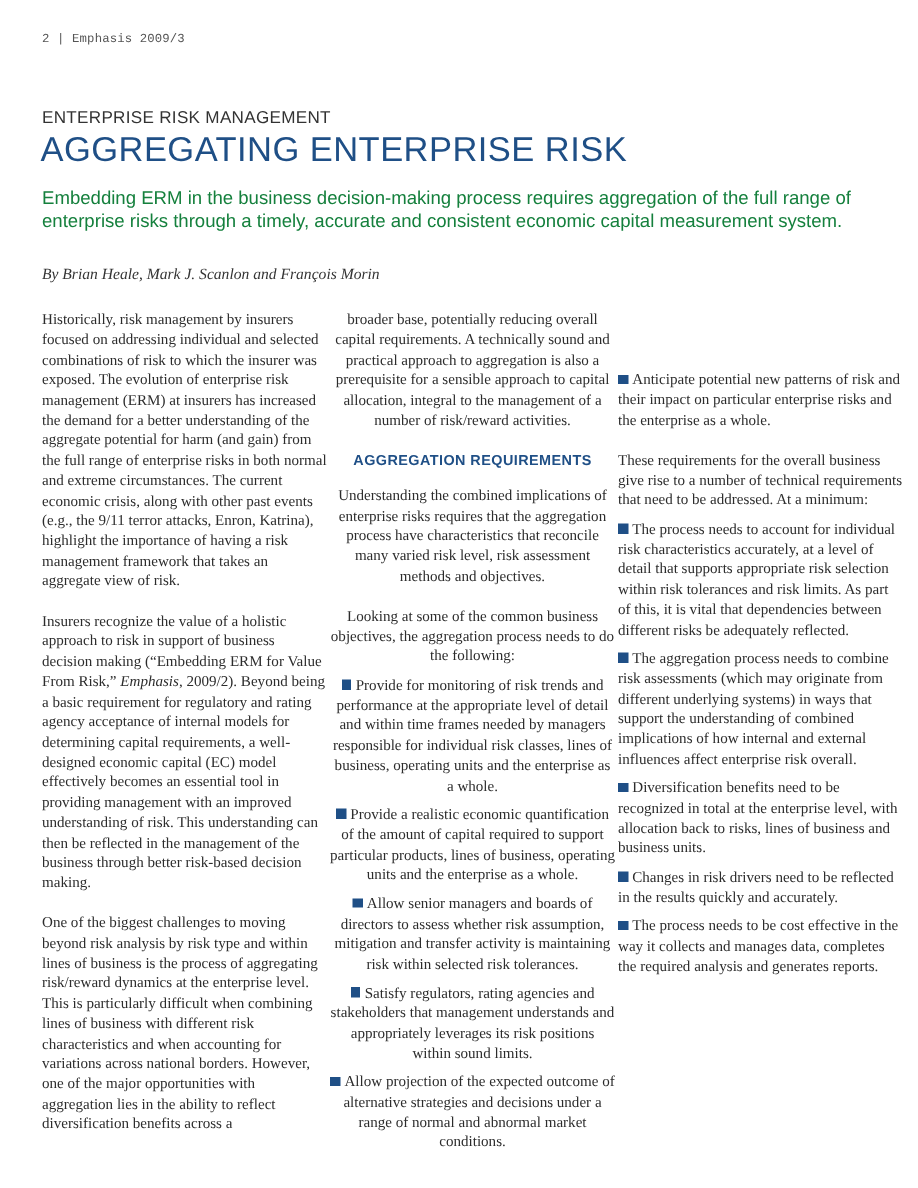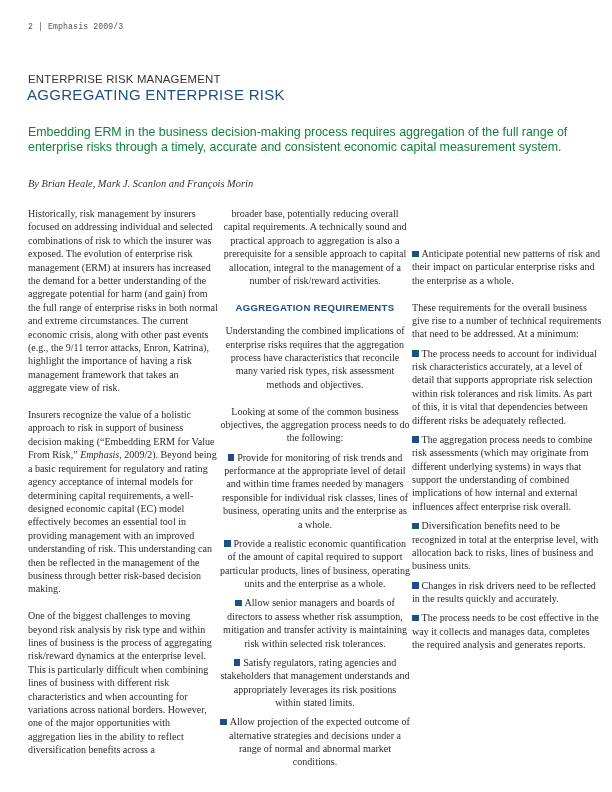--- a/index.html
+++ b/index.html
@@ -12,21 +12,21 @@
       font-family: Liberation Mono, monospace; font-size: 8.2px; color: #555;
       letter-spacing: 0.1px;
     }
     .kicker {
       position: absolute; left: 28px; top: 73px;
       font-family: "Liberation Sans", "DejaVu Sans", sans-serif; font-size: 11.4px; color: #333;
       letter-spacing: 0.2px;
     }
     .title {
       position: absolute; left: 27px; top: 86px;
-      font-family: "Liberation Sans", "DejaVu Sans", sans-serif; font-size: 15px; color: #1f4f86;
+      font-family: "Liberation Sans", "DejaVu Sans", sans-serif; font-size: 23px; color: #1f4f86;
       letter-spacing: 0.3px; white-space: nowrap;
     }
     .deck {
       position: absolute; left: 28px; top: 125px; width: 540px;
       font-family: "Liberation Sans", "DejaVu Sans", sans-serif; font-size: 12.4px; line-height: 15.1px;
       color: #8b2a63;
     }
     .byline {
       position: absolute; left: 28px; top: 178px;
       font-family: "Liberation Serif", "DejaVu Serif", serif; font-style: italic; font-size: 10.4px; color: #333;
@@ -63,26 +63,26 @@
 
 <div class="col col1">
   <p>Historically, risk management by insurers focused on addressing individual and selected combinations of risk to which the insurer was exposed. The evolution of enterprise risk management (ERM) at insurers has increased the demand for a better understanding of the aggregate potential for harm (and gain) from the full range of enterprise risks in both normal and extreme circumstances. The current economic crisis, along with other past events (e.g., the 9/11 terror attacks, Enron, Katrina), highlight the importance of having a risk management framework that takes an aggregate view of risk.</p>
   <p><span>Insurers recognize the value of a holistic approach to risk in support of business decision making (“Embedding ERM for Value From Risk,” </span><em>Emphasis</em><span>, 2009/2). Beyond being a basic requirement for regulatory and rating agency acceptance of internal models for determining capital requirements, a well-designed economic capital (EC) model effectively becomes an essential tool in providing management with an improved understanding of risk. This understanding can then be reflected in the management of the business through better risk-based decision making.</span></p>
   <p>One of the biggest challenges to moving beyond risk analysis by risk type and within lines of business is the process of aggregating risk/reward dynamics at the enterprise level. This is particularly difficult when combining lines of business with different risk characteristics and when accounting for variations across national borders. However, one of the major opportunities with aggregation lies in the ability to reflect diversification benefits across a</p>
 </div>
 
 <div class="col col2">
   <p>broader base, potentially reducing overall capital requirements. A technically sound and practical approach to aggregation is also a prerequisite for a sensible approach to capital allocation, integral to the management of a number of risk/reward activities.</p>
   <div class="subhead" style="color: rgb(31, 79, 134);">AGGREGATION REQUIREMENTS</div>
-  <p>Understanding the combined implications of enterprise risks requires that the aggregation process have characteristics that reconcile many varied risk types, risk assessment methods and objectives.</p>
+  <p>Understanding the combined implications of enterprise risks requires that the aggregation process have characteristics that reconcile many varied risk level, risk assessment methods and objectives.</p>
   <p style="margin-bottom:5.8px">Looking at some of the common business objectives, the aggregation process needs to do the following:</p>
   <p class="bullet"><span class="sq" style="background: rgb(31, 79, 134);"></span><span>Provide for monitoring of risk trends and performance at the appropriate level of detail and within time frames needed by managers responsible for individual risk classes, lines of business, operating units and the enterprise as a whole.</span></p>
   <p class="bullet"><span class="sq" style="background: rgb(31, 79, 134);"></span><span>Provide a realistic economic quantification of the amount of capital required to support particular products, lines of business, operating units and the enterprise as a whole.</span></p>
   <p class="bullet"><span class="sq" style="background: rgb(31, 79, 134);"></span><span>Allow senior managers and boards of directors to assess whether risk assumption, mitigation and transfer activity is maintaining risk within selected risk tolerances.</span></p>
-  <p class="bullet"><span class="sq" style="background: rgb(31, 79, 134);"></span><span>Satisfy regulators, rating agencies and stakeholders that management understands and appropriately leverages its risk positions within stated limits.</span></p>
+  <p class="bullet"><span class="sq" style="background: rgb(31, 79, 134);"></span><span>Satisfy regulators, rating agencies and stakeholders that management understands and appropriately leverages its risk positions within sound limits.</span></p>
   <p class="bullet"><span class="sq" style="background: rgb(31, 79, 134);"></span><span>Allow projection of the expected outcome of alternative strategies and decisions under a range of normal and abnormal market conditions.</span></p>
 </div>
 
 <div class="col col3">
   <p class="bullet lastb"><span class="sq" style="background: rgb(31, 79, 134);"></span><span>Anticipate potential new patterns of risk and their impact on particular enterprise risks and the enterprise as a whole.</span></p>
   <p style="margin-bottom:5.8px">These requirements for the overall business give rise to a number of technical requirements that need to be addressed. At a minimum:</p>
   <p class="bullet"><span class="sq" style="background: rgb(31, 79, 134);"></span><span>The process needs to account for individual risk characteristics accurately, at a level of detail that supports appropriate risk selection within risk tolerances and risk limits. As part of this, it is vital that dependencies between different risks be adequately reflected.</span></p>
   <p class="bullet"><span class="sq" style="background: rgb(31, 79, 134);"></span><span>The aggregation process needs to combine risk assessments (which may originate from different underlying systems) in ways that support the understanding of combined implications of how internal and external influences affect enterprise risk overall.</span></p>
   <p class="bullet"><span class="sq" style="background: rgb(31, 79, 134);"></span><span>Diversification benefits need to be recognized in total at the enterprise level, with allocation back to risks, lines of business and business units.</span></p>
   <p class="bullet"><span class="sq" style="background: rgb(31, 79, 134);"></span><span>Changes in risk drivers need to be reflected in the results quickly and accurately.</span></p>

